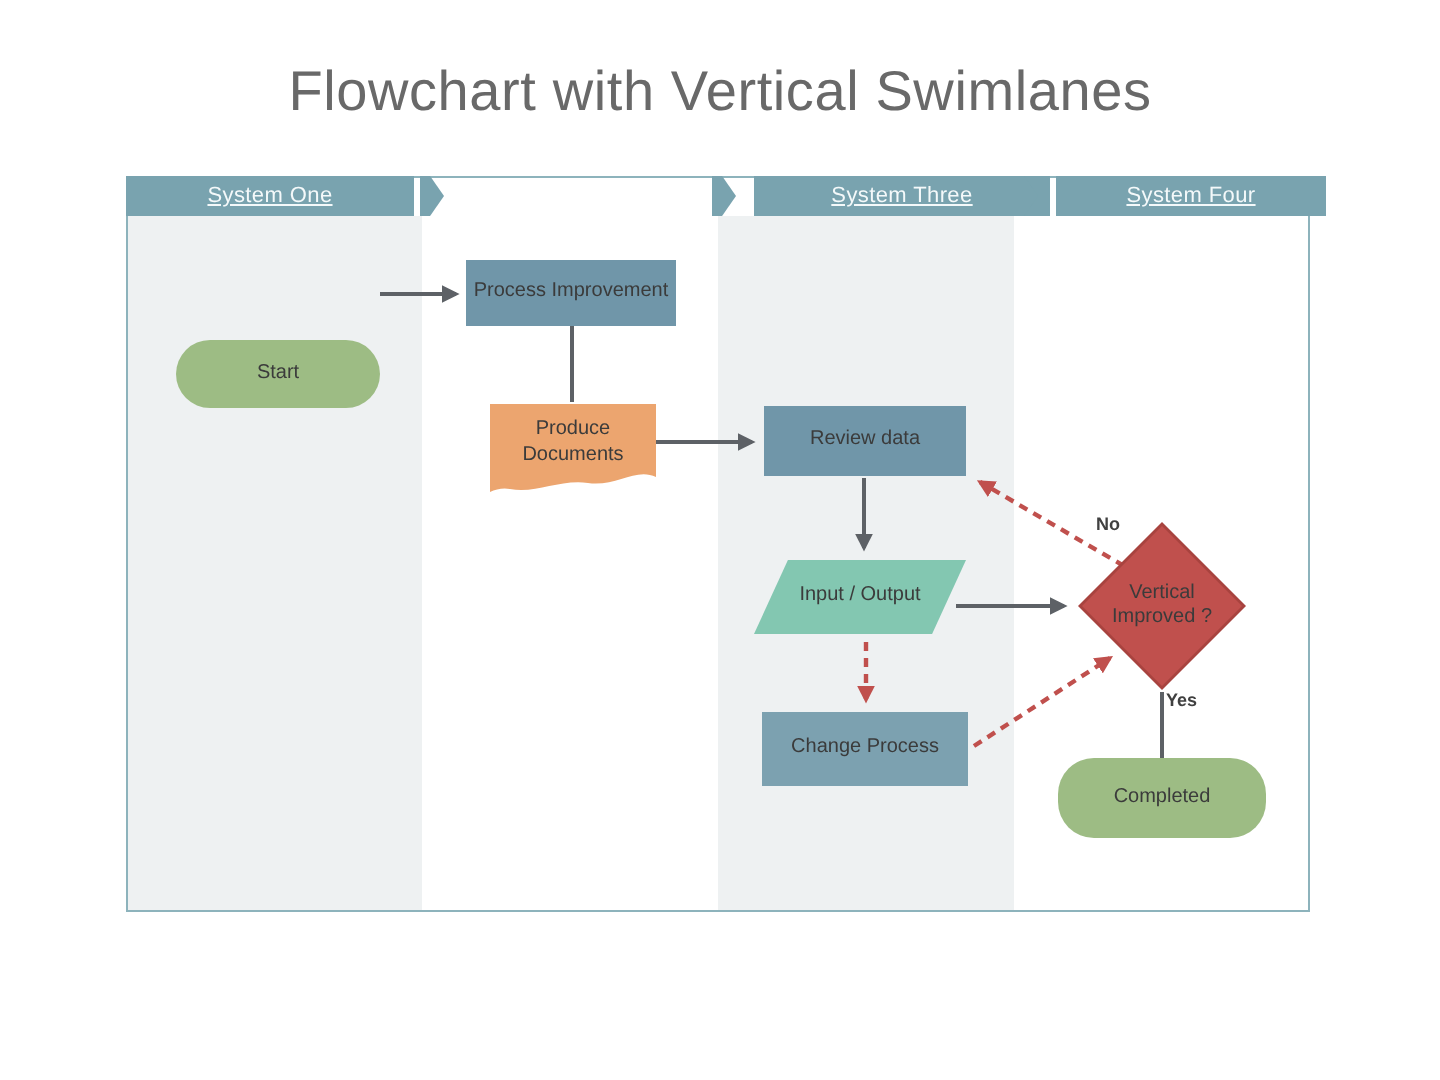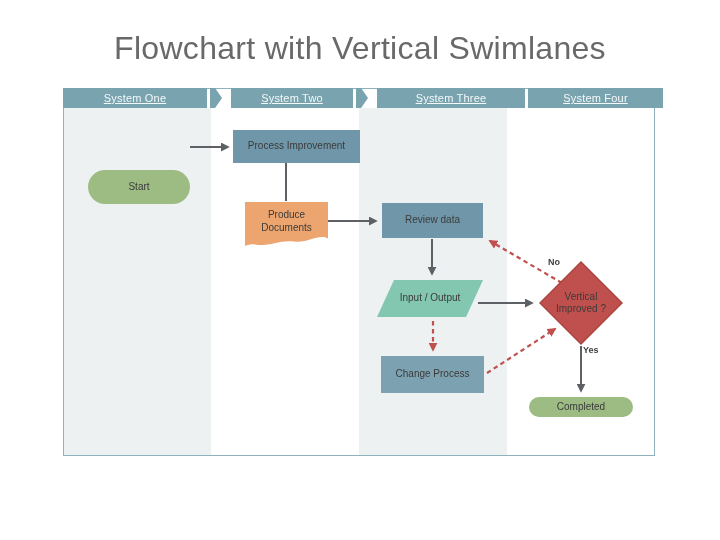--- a/index.html
+++ b/index.html
@@ -2,21 +2,21 @@
 <html style="--header: #79a3af; --headerText: #f4f9fa; --laneAlt: #eef1f2; --frame: #8db3bc; --terminator: #9dbc84; --process: #7096a9; --processLight: #7ca1b0; --document: #eca56f; --inputOutput: #83c7b1; --decision: #c0504d; --decisionBorder: #a8433f; --connector: #5d6166; --connectorReturn: #c0504d; --nodeText: #3b3b3b; --titleText: #696969; --labelText: #404040;"><head>
 <meta charset="utf-8">
 <style>
   html,body{margin:0;padding:0;background:#ffffff;}
   .slide{
     position:relative;width:720px;height:540px;background:#ffffff;overflow:hidden;
     font-family:"Liberation Sans", sans-serif;color:var(--nodeText);
   }
   .title{
     position:absolute;top:30px;left:0;width:720px;text-align:center;
-    font-size:32px;letter-spacing:.3px;color:var(--titleText);
+    font-size:28px;letter-spacing:.3px;color:var(--titleText);
   }
   
   .lane-frame{
     position:absolute;left:63px;top:88px;width:592px;height:368px;
     border:1.5px solid var(--frame);box-sizing:border-box;pointer-events:none;
   }
   .lane-body{position:absolute;top:108px;height:347px;}
   .lane-body.alt{background:var(--laneAlt);}
   .lane-header{
     position:absolute;top:88px;height:20px;background:var(--header);
@@ -63,23 +63,20 @@
 
   <div class="lane-body alt" style="left:63px;width:148px;"></div>
   <div class="lane-body" style="left:211px;width:148px;"></div>
   <div class="lane-body alt" style="left:359px;width:148px;"></div>
   <div class="lane-body" style="left:507px;width:148px;"></div>
   <div class="lane-frame"></div>
 
   <div class="lane-header" style="left:63px;width:144px;">
       <span>System One</span>
     </div>
-  <div class="lane-header" style="left:231px;width:122px;">
-      <span>System Two</span>
-    </div>
   <div class="lane-header" style="left:377px;width:148px;">
       <span>System Three</span>
     </div>
   <div class="lane-header" style="left:528px;width:135px;">
       <span>System Four</span>
     </div>
   <div class="hdr-chevron" style="left:210px;"></div>
   <div class="hdr-chevron" style="left:356px;"></div>
   <div class="hdr-chevron" style="left:507px;"></div>
 
@@ -100,21 +97,21 @@
     <path class="conn" d="M581 346 V391" marker-end="url(#ah-gray)"></path>
     <path class="conn-dash" d="M562 283 L490 241" marker-end="url(#ah-red)"></path>
     <path class="conn-dash" d="M433 321 V350" marker-end="url(#ah-red)"></path>
     <path class="conn-dash" d="M487 373 L555 329" marker-end="url(#ah-red)"></path>
   </svg>
 
   <div class="node terminator" style="left:88px;top:130px;width:102px;height:34px;margin-top:40px;">
     <span class="nlabel">Start</span>
   </div>
 
-  <div class="node process" style="left:233px;top:130px;width:127px;height:33px;padding-left:34px;">
+  <div class="node process" style="left:233px;top:130px;width:105px;height:33px;padding-left:34px;">
     <span class="nlabel">Process Improvement</span>
   </div>
 
   <div class="node docnode" style="left:245px;top:202px;width:83px;height:46px;">
     <svg class="docbg" viewBox="0 0 83 46" preserveAspectRatio="none" xmlns="http://www.w3.org/2000/svg">
       <path d="M0 0 H83 V36.5 C73 31.5 63 41.5 49 39.5 C35 37.5 23 45 10 42.5 C6.5 41.8 3 42.6 0 44 Z" style="fill:var(--document)"></path>
     </svg>
     <span class="nlabel">Produce Documents</span>
   </div>
 
@@ -129,20 +126,20 @@
   <div class="node diamond" style="left:539px;top:261px;width:84px;height:84px;">
     <div class="diamond-outer"></div>
     <div class="diamond-inner"></div>
     <span class="nlabel">Vertical Improved ?</span>
   </div>
 
   <div class="node process-light" style="left:381px;top:356px;width:103px;height:37px;">
     <span class="nlabel">Change Process</span>
   </div>
 
-  <div class="node terminator" style="left:529px;top:397px;width:104px;height:20px;">
+  <div class="node terminator" style="left:529px;top:379px;width:104px;height:40px;">
     <span class="nlabel">Completed</span>
   </div>
 
   <div class="edge-label" style="left:548px;top:257px;">No</div>
   <div class="edge-label" style="left:583px;top:345px;">Yes</div>
 
 </div>
 
 </body></html>

